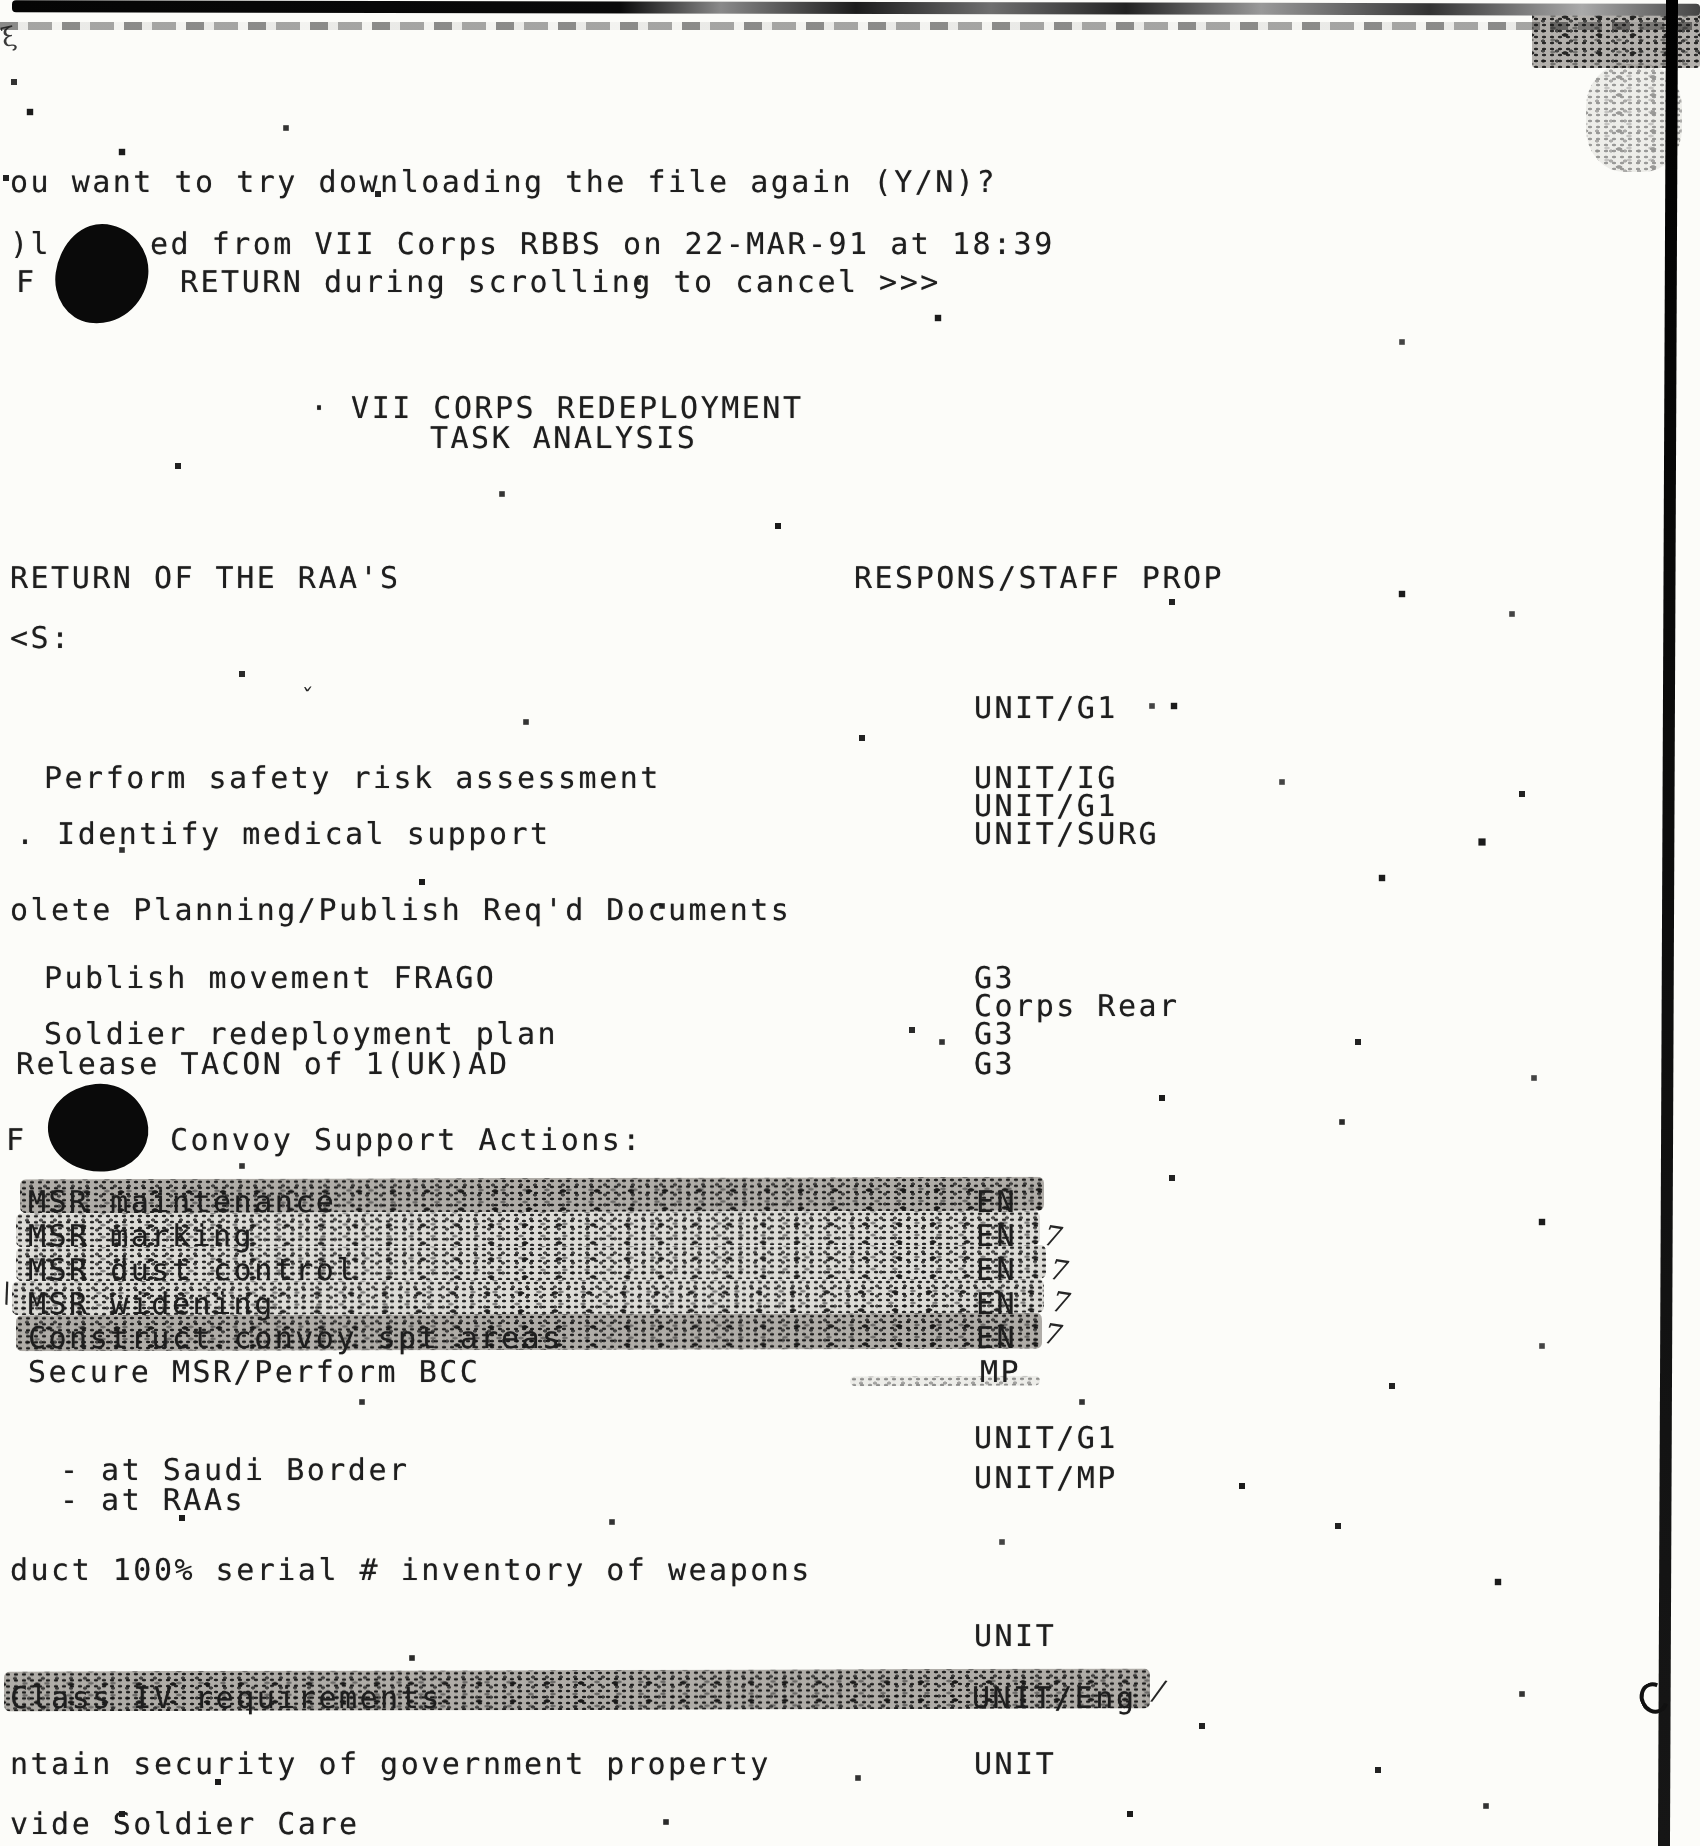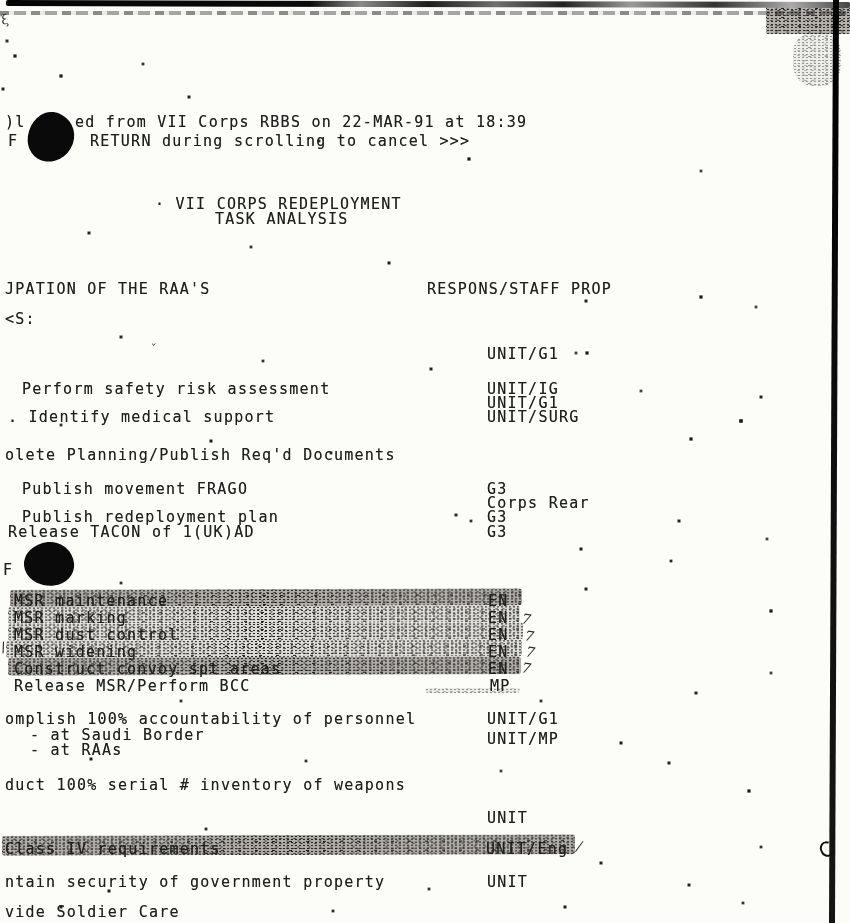--- a/index.html
+++ b/index.html
@@ -107,76 +107,77 @@
   <div class="band speckle" style="top:606px;left:8px;width:512px;height:17px"></div>
   <div class="band speckle" style="top:623px;left:8px;width:515px;height:17px"></div>
   <div class="band speckle" style="top:640px;left:6px;width:516px;height:17px"></div>
   <div class="band speckle dark" style="top:657px;left:8px;width:513px;height:18px"></div>
   <div class="band speckle" style="top:688px;left:425px;width:95px;height:5px;opacity:.5"></div>
   <div class="band speckle dark" style="top:835px;left:2px;width:573px;height:20px"></div>
 
   <div class="blob blob1" style="left:28px;top:112px;width:46px;height:50px"></div>
   <div class="blob blob2" style="left:24px;top:542px;width:50px;height:44px"></div>
 
+  <div class="t" style="left:5px;top:84px">ou want to try downloading the file again (Y/N)?</div>
   <div class="t" style="left:5px;top:115px">)l</div>
   <div class="t" style="left:75px;top:115px">ed from VII Corps RBBS on 22-MAR-91 at 18:39</div>
   <div class="t" style="left:8px;top:134px">F</div>
   <div class="t" style="left:90px;top:134px">RETURN during scrolling to cancel &gt;&gt;&gt;</div>
 
   <div class="t" style="left:155px;top:197px">· VII CORPS REDEPLOYMENT</div>
   <div class="t" style="left:215px;top:212px">TASK ANALYSIS</div>
 
-  <div class="t" style="left:5px;top:282px">JPATION OF THE RAA'S</div>
+  <div class="t" style="left:5px;top:282px">RETURN OF THE RAA'S</div>
   <div class="t" style="left:427px;top:282px">RESPONS/STAFF PROP</div>
   <div class="t" style="left:5px;top:312px">&lt;S:</div>
 
   <div class="t" style="left:487px;top:347px">UNIT/G1</div>
 
   <div class="t" style="left:22px;top:382px">Perform safety risk assessment</div>
   <div class="t" style="left:487px;top:382px">UNIT/IG</div>
 
   <div class="t" style="left:487px;top:396px">UNIT/G1</div>
 
   <div class="t" style="left:8px;top:410px">. Identify medical support</div>
   <div class="t" style="left:487px;top:410px">UNIT/SURG</div>
 
   <div class="t" style="left:22px;top:482px">Publish movement FRAGO</div>
 
   <div class="t" style="left:5px;top:448px">olete Planning/Publish Req'd Documents</div>
   <div class="t" style="left:487px;top:482px">G3</div>
 
   <div class="t" style="left:487px;top:496px">Corps Rear</div>
 
-  <div class="t" style="left:22px;top:510px">Publish redeployment plan</div>
+  <div class="t" style="left:22px;top:510px">Soldier redeployment plan</div>
   <div class="t" style="left:487px;top:510px">G3</div>
 
   <div class="t" style="left:8px;top:525px">Release TACON of 1(UK)AD</div>
   <div class="t" style="left:487px;top:525px">G3</div>
 
   <div class="t" style="left:3px;top:563px">F</div>
+  <div class="t" style="left:85px;top:563px">Convoy Support Actions:</div>
 
   <div class="t" style="left:14px;top:594px">MSR maintenance</div>
   <div class="t" style="left:488px;top:594px">EN</div>
 
   <div class="t" style="left:14px;top:611px">MSR marking</div>
   <div class="t" style="left:488px;top:611px">EN</div>
 
   <div class="t" style="left:14px;top:628px">MSR dust control</div>
   <div class="t" style="left:488px;top:628px">EN</div>
 
   <div class="t" style="left:14px;top:645px">MSR widening</div>
   <div class="t" style="left:488px;top:645px">EN</div>
 
   <div class="t" style="left:14px;top:662px">Construct convoy spt areas</div>
   <div class="t" style="left:488px;top:662px">EN</div>
 
-  <div class="t" style="left:14px;top:679px">Release MSR/Perform BCC</div>
+  <div class="t" style="left:14px;top:679px">Secure MSR/Perform BCC</div>
   <div class="t" style="left:490px;top:679px">MP</div>
 
-  <div class="t" style="left:5px;top:712px">omplish 100% accountability of personnel</div>
   <div class="t" style="left:487px;top:712px">UNIT/G1</div>
 
   <div class="t" style="left:30px;top:728px">- at Saudi Border</div>
   <div class="t" style="left:30px;top:743px">- at RAAs</div>
 
   <div class="t" style="left:5px;top:778px">duct 100% serial # inventory of weapons</div>
   <div class="t" style="left:487px;top:732px">UNIT/MP</div>
 
   <div class="t" style="left:487px;top:811px">UNIT</div>
 

